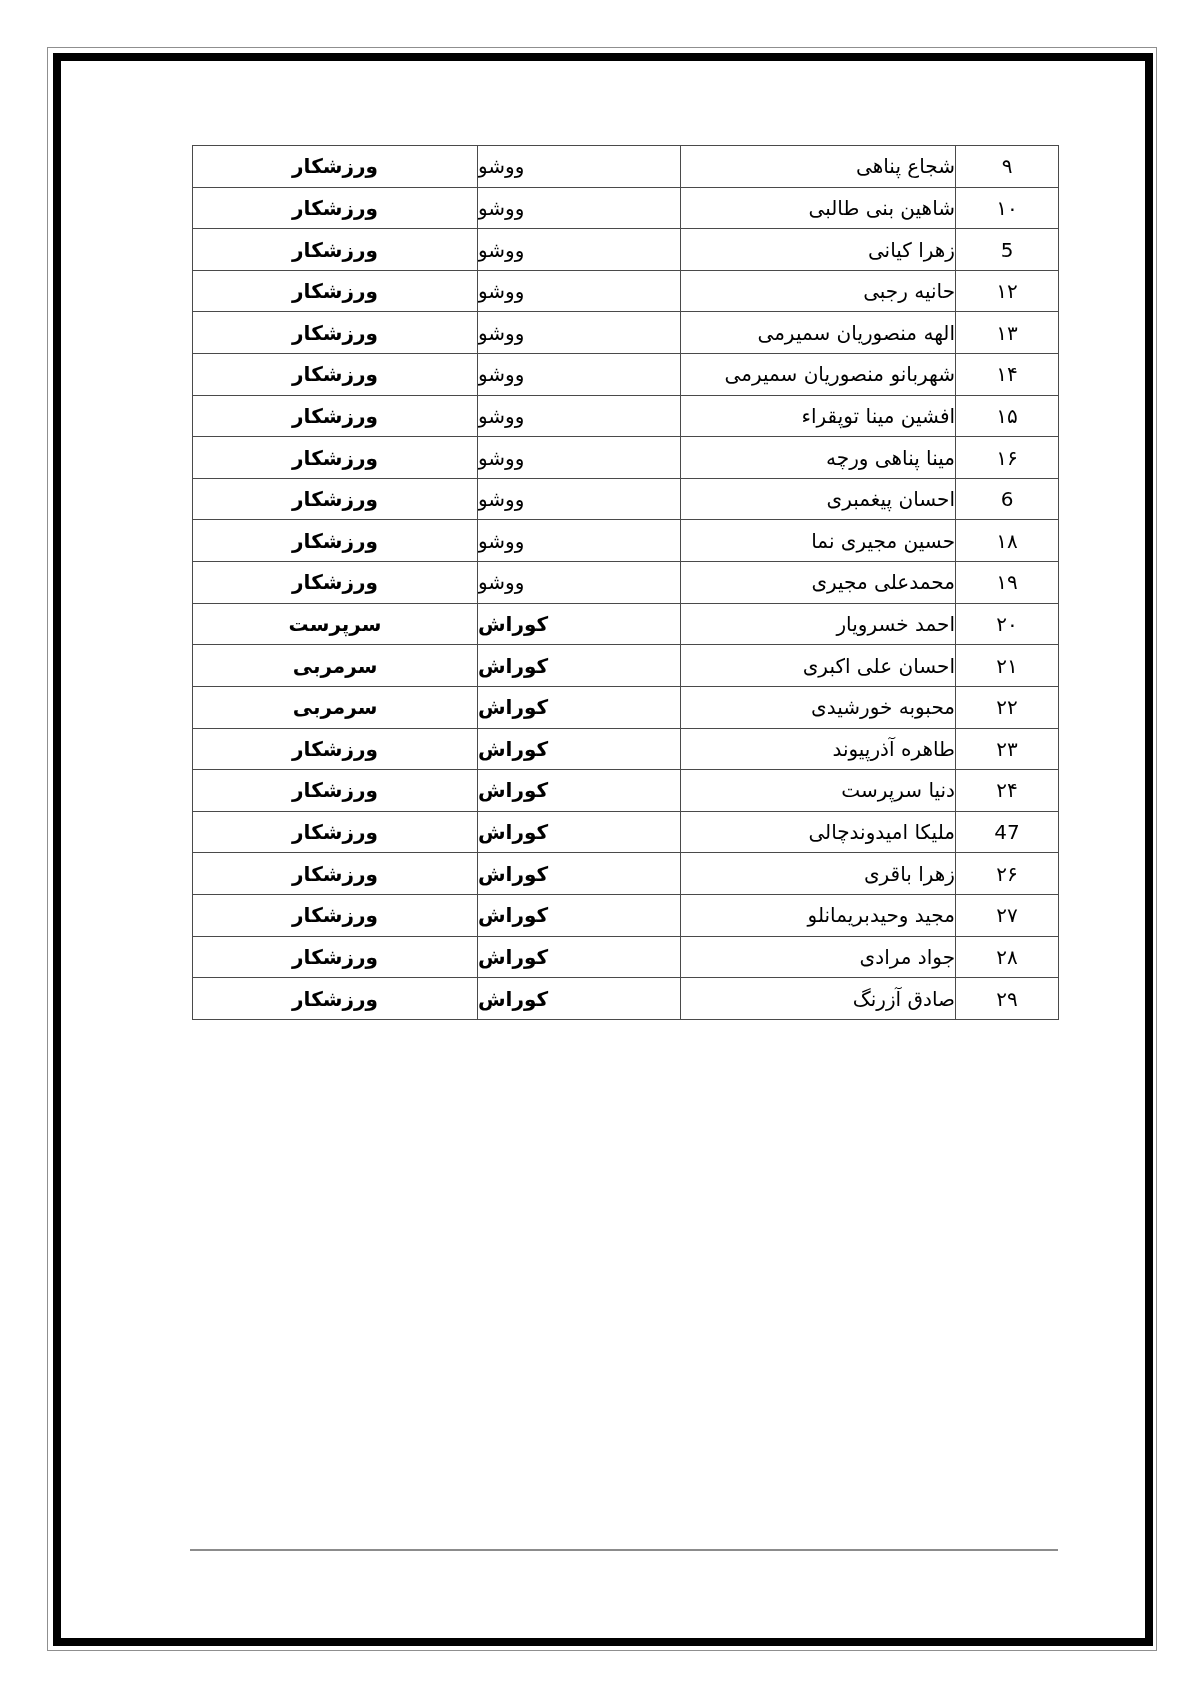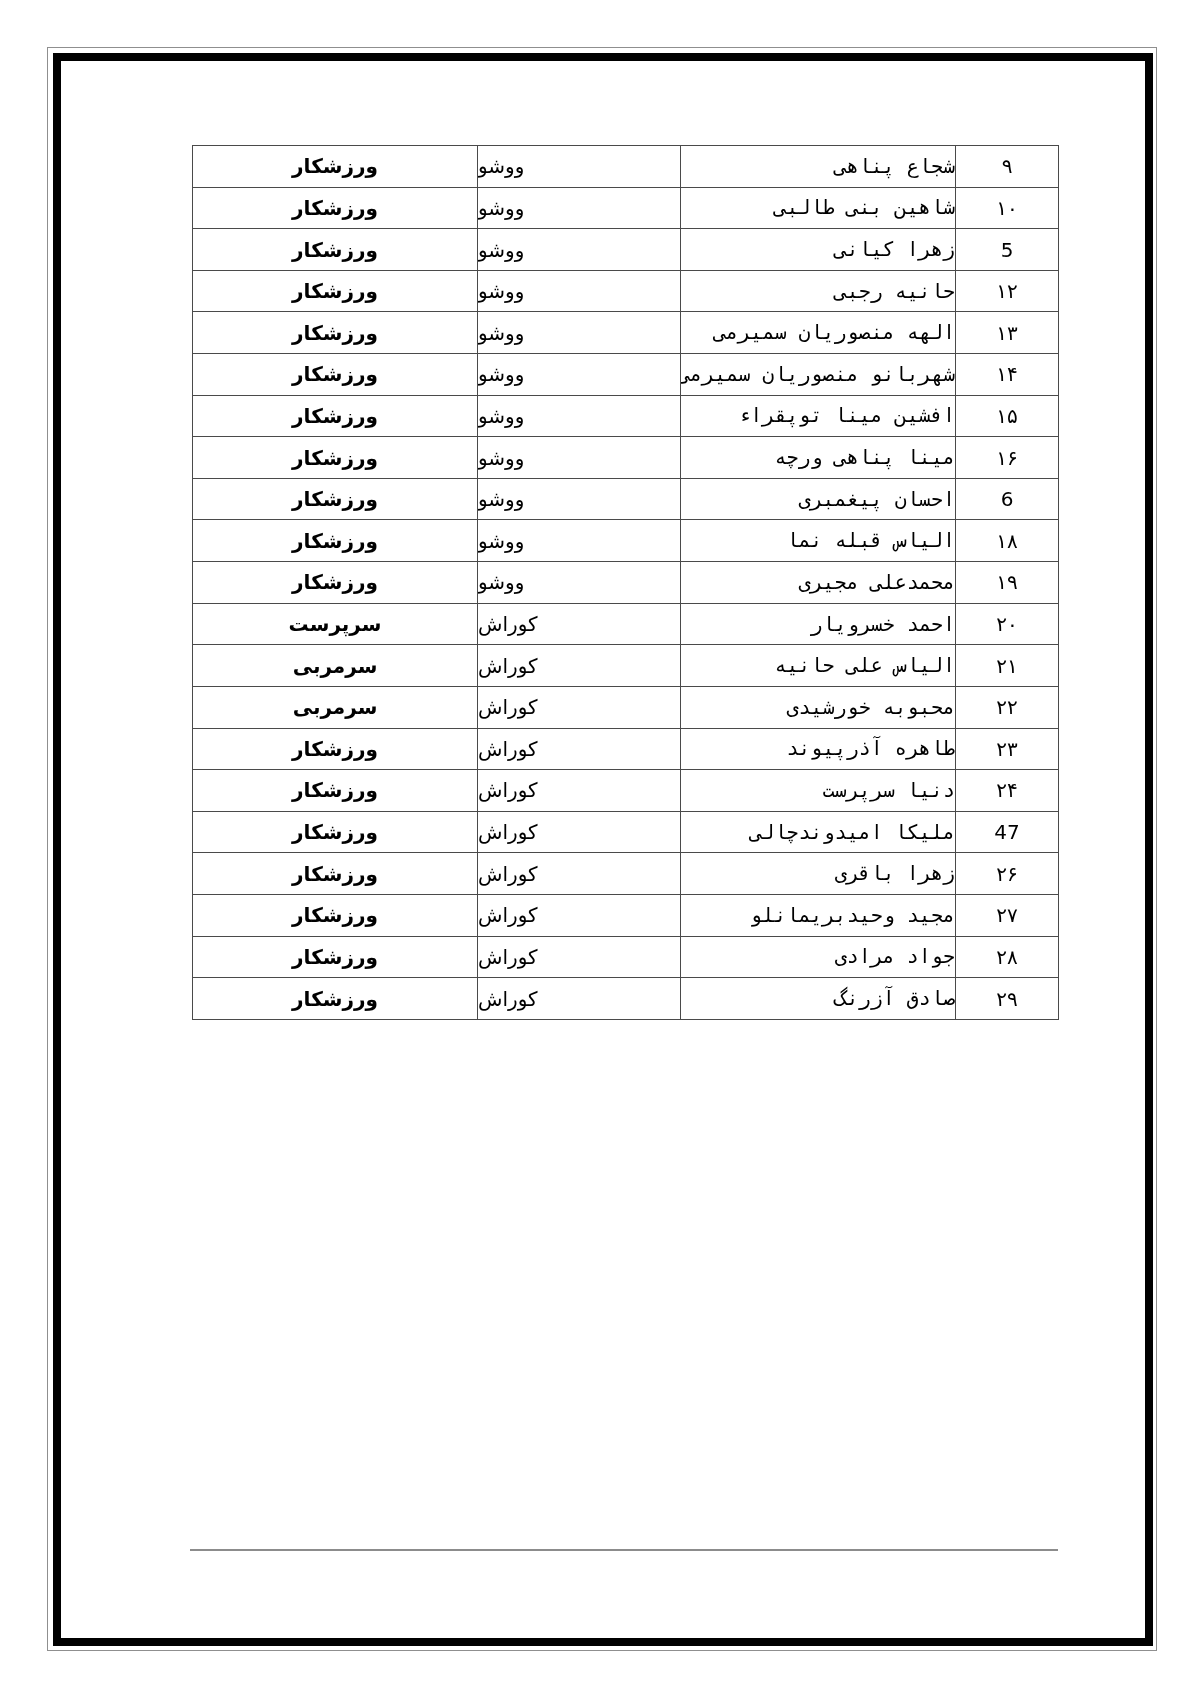--- a/index.html
+++ b/index.html
@@ -48,24 +48,24 @@
   table.roster td {
     border: 1px solid #4a4a4a;
     vertical-align: middle;
     font-size: 20px;
     color: #000000;
     padding: 0;
     white-space: nowrap;
     overflow: hidden;
   }
   td.col-no    { text-align: center; }
-  td.col-name  { text-align: right; padding-right: 9px; font-family: Liberation Mono, monospace; }
+  td.col-name  { text-align: right; padding-right: 9px; }
   td.col-sport { text-align: left; }
   td.col-role  { text-align: center; font-weight: bold; }
-  td.bold      { font-weight: normal; }
+  td.bold      { font-weight: bold; }
 
   
   .footer-line {
     position: absolute;
     left: 190px;
     top: 1549px;
     width: 868px;
     height: 2px;
     background: #8c8c8c;
   }
@@ -135,39 +135,39 @@
           <td class="col-role">ورزشکار</td>
         </tr>
         <tr>
           <td class="col-no">6</td>
           <td class="col-name">احسان پیغمبری</td>
           <td class="col-sport">ووشو</td>
           <td class="col-role">ورزشکار</td>
         </tr>
         <tr>
           <td class="col-no">۱۸</td>
-          <td class="col-name">الیاس قبله نما</td>
+          <td class="col-name">حسین مجیری نما</td>
           <td class="col-sport">ووشو</td>
           <td class="col-role">ورزشکار</td>
         </tr>
         <tr>
           <td class="col-no">۱۹</td>
           <td class="col-name">محمدعلی مجیری</td>
           <td class="col-sport">ووشو</td>
           <td class="col-role">ورزشکار</td>
         </tr>
         <tr>
           <td class="col-no">۲۰</td>
           <td class="col-name">احمد خسرویار</td>
           <td class="col-sport bold">کوراش</td>
           <td class="col-role">سرپرست</td>
         </tr>
         <tr>
           <td class="col-no">۲۱</td>
-          <td class="col-name">الیاس علی حانیه</td>
+          <td class="col-name">احسان علی اکبری</td>
           <td class="col-sport bold">کوراش</td>
           <td class="col-role">سرمربی</td>
         </tr>
         <tr>
           <td class="col-no">۲۲</td>
           <td class="col-name">محبوبه خورشیدی</td>
           <td class="col-sport bold">کوراش</td>
           <td class="col-role">سرمربی</td>
         </tr>
         <tr>

